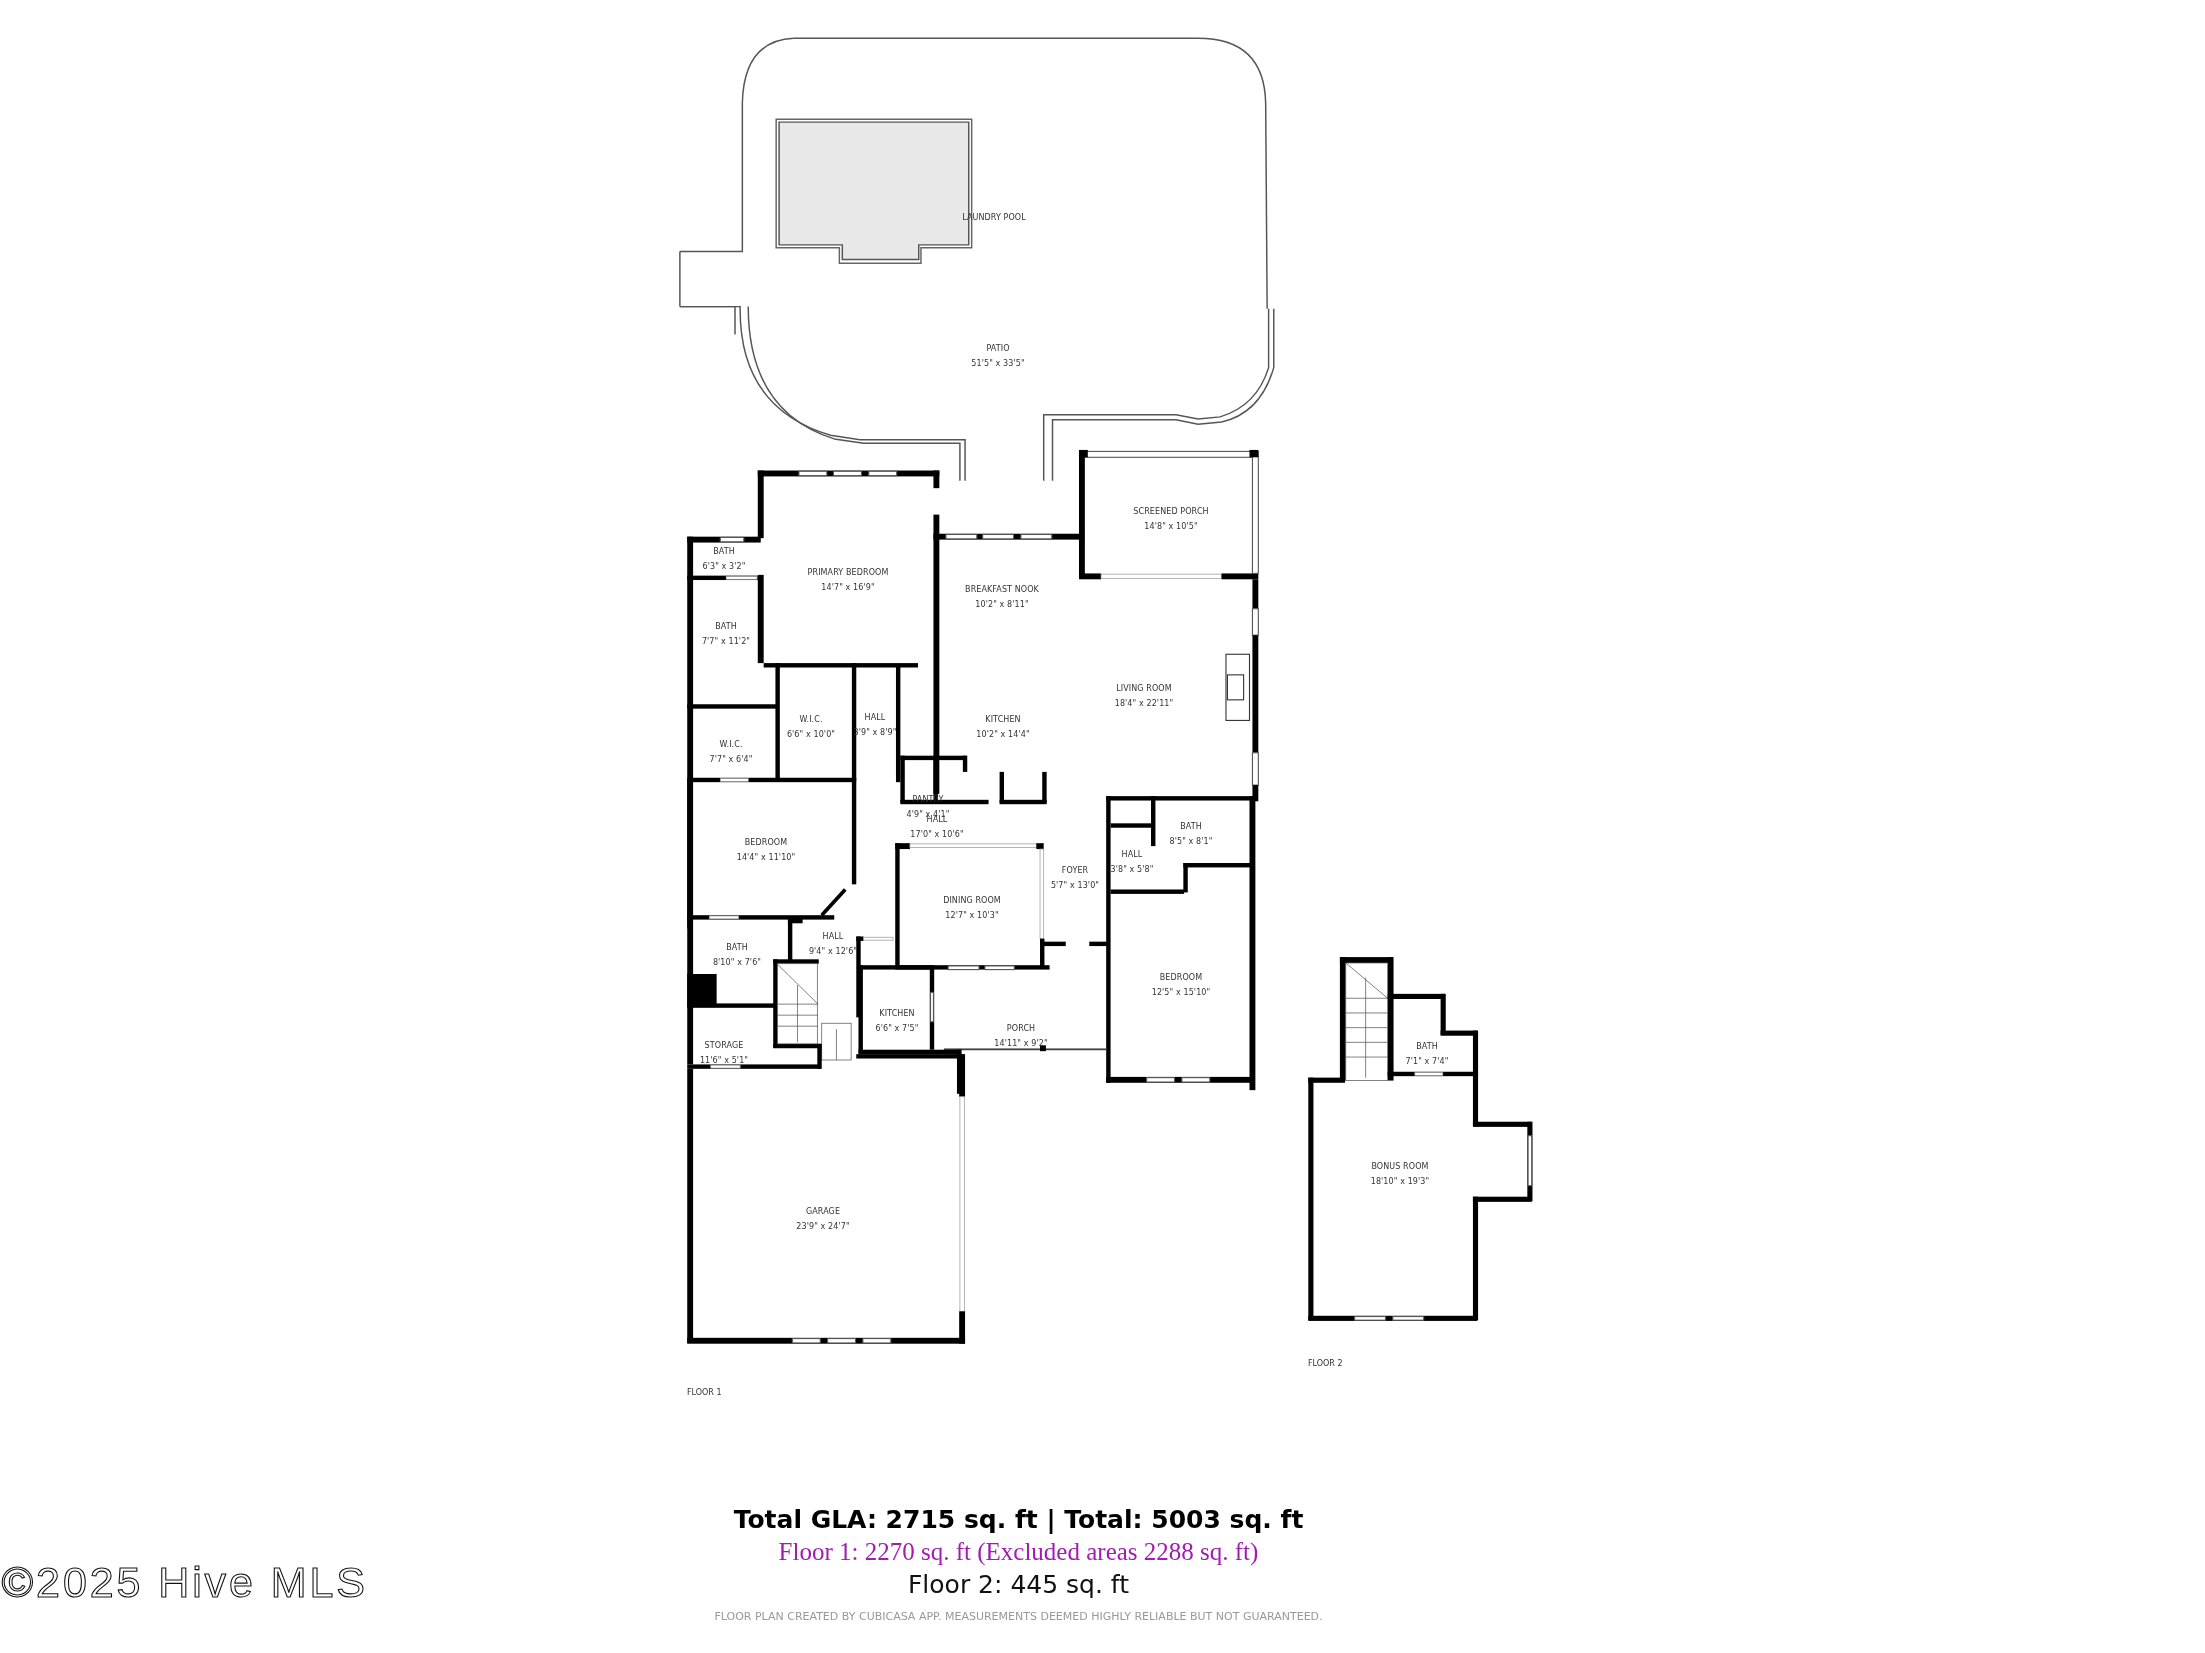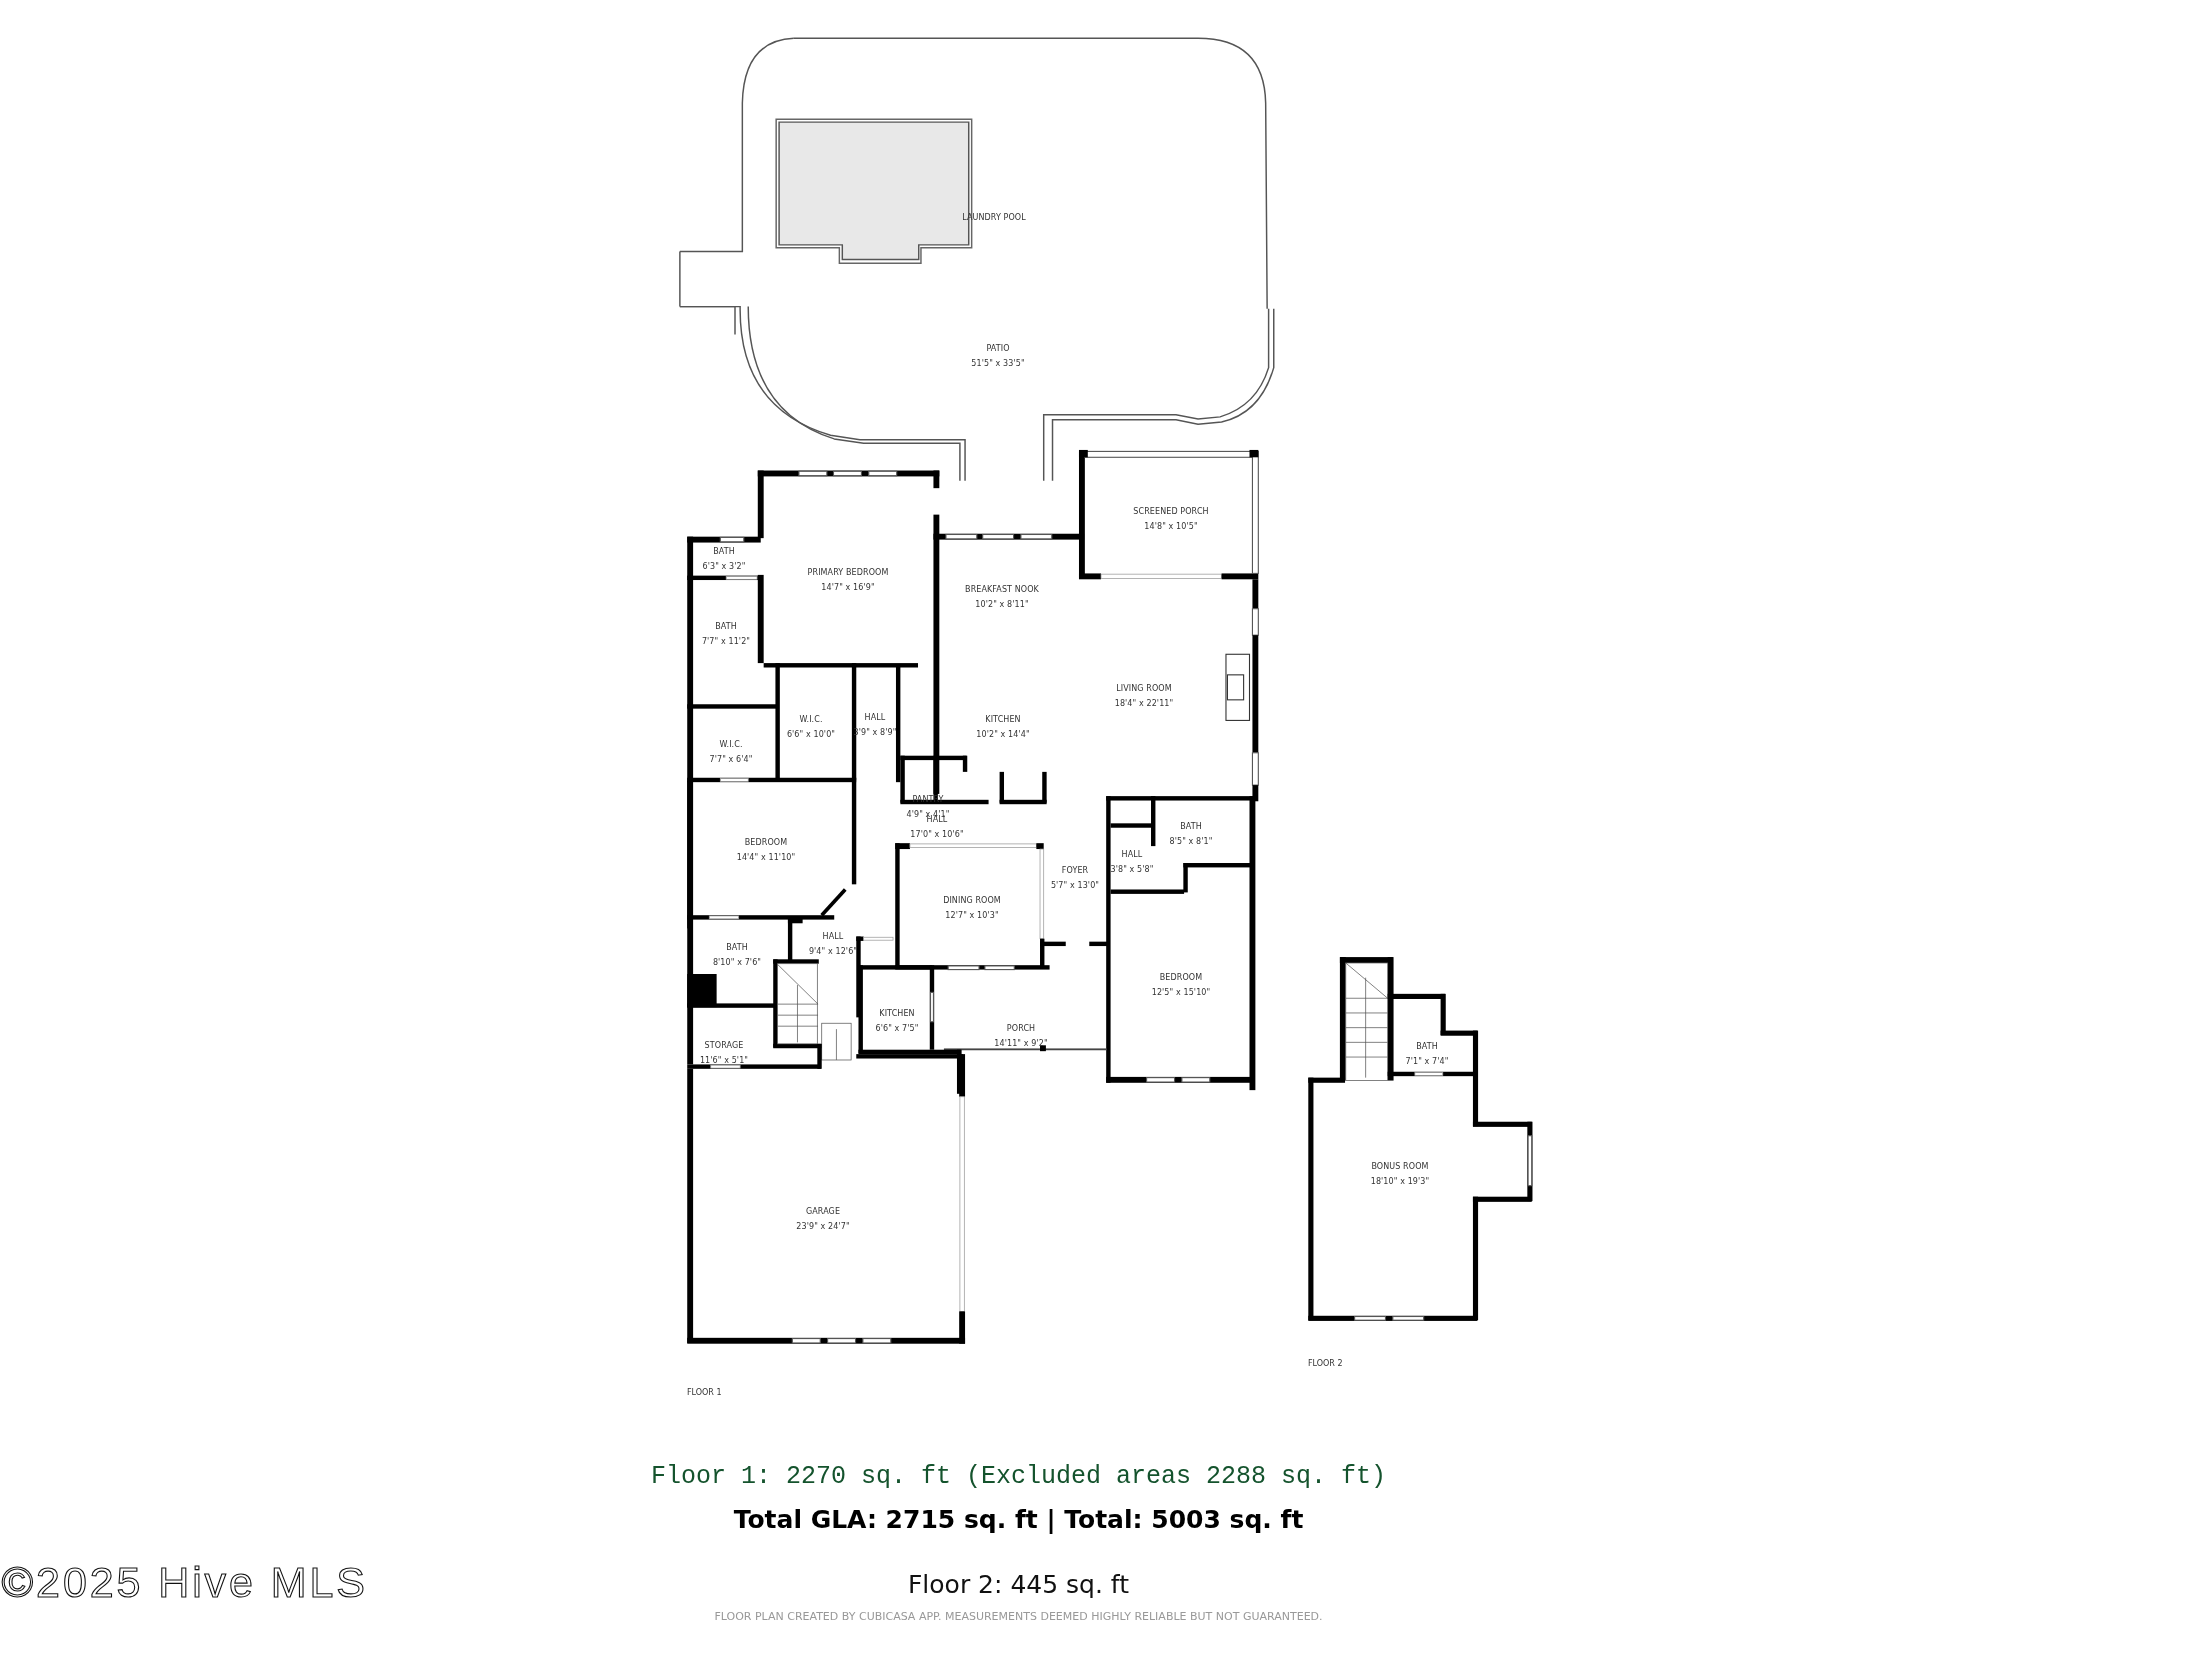--- a/index.html
+++ b/index.html
@@ -10,21 +10,21 @@
   .thin2 { fill:none; stroke:#444; stroke-width:1.5; }
   .win { fill:#fff; stroke:#555; stroke-width:1.5; }
   .door { fill:#fff; stroke:#999; stroke-width:1; }
   .pool-outer { fill:#fff; stroke:#666; stroke-width:2; }
   .pool-inner { fill:#e8e8e8; stroke:#555; stroke-width:2; }
   .room-label { position:absolute; transform:translate(-50%,-50%); text-align:center; font-family:"DejaVu Sans", sans-serif; font-size:8px; line-height:14.7px; color:#333; white-space:nowrap; letter-spacing:0.1px; }
   .room-label .nm, .room-label .dm { display:block; }
   .floor-label { position:absolute; font-family:"DejaVu Sans", sans-serif; font-size:8px; color:#333; }
   .summary { position:absolute; left:0; width:2037px; text-align:center; }
   .s-total { top:1505px; font-family:"DejaVu Sans", sans-serif; font-weight:bold; font-size:25px; color:#000; }
-  .s-f1 { top:1462px; font-family:Liberation Mono, monospace; font-size:25px; color:#14532d; }
+  .s-f1 { top:1538px; font-family:Liberation Serif, serif; font-size:25px; color:#a21caf; }
   .s-f2 { top:1570px; font-family:"DejaVu Sans", sans-serif; font-size:25px; color:#111; }
   .s-disc { top:1610px; font-family:"DejaVu Sans", sans-serif; font-size:11px; color:#999; }
   .watermark { position:absolute; left:1.5px; top:1558px; font-family:"Liberation Sans", sans-serif; font-size:43px; font-weight:100; color:#fff; -webkit-text-stroke:1.1px #111; letter-spacing:2.9px; }
 </style>
 </head>
 <body>
 
 <svg id="plan" viewBox="0 0 3000 2250" xmlns="http://www.w3.org/2000/svg">
 
   <g>

